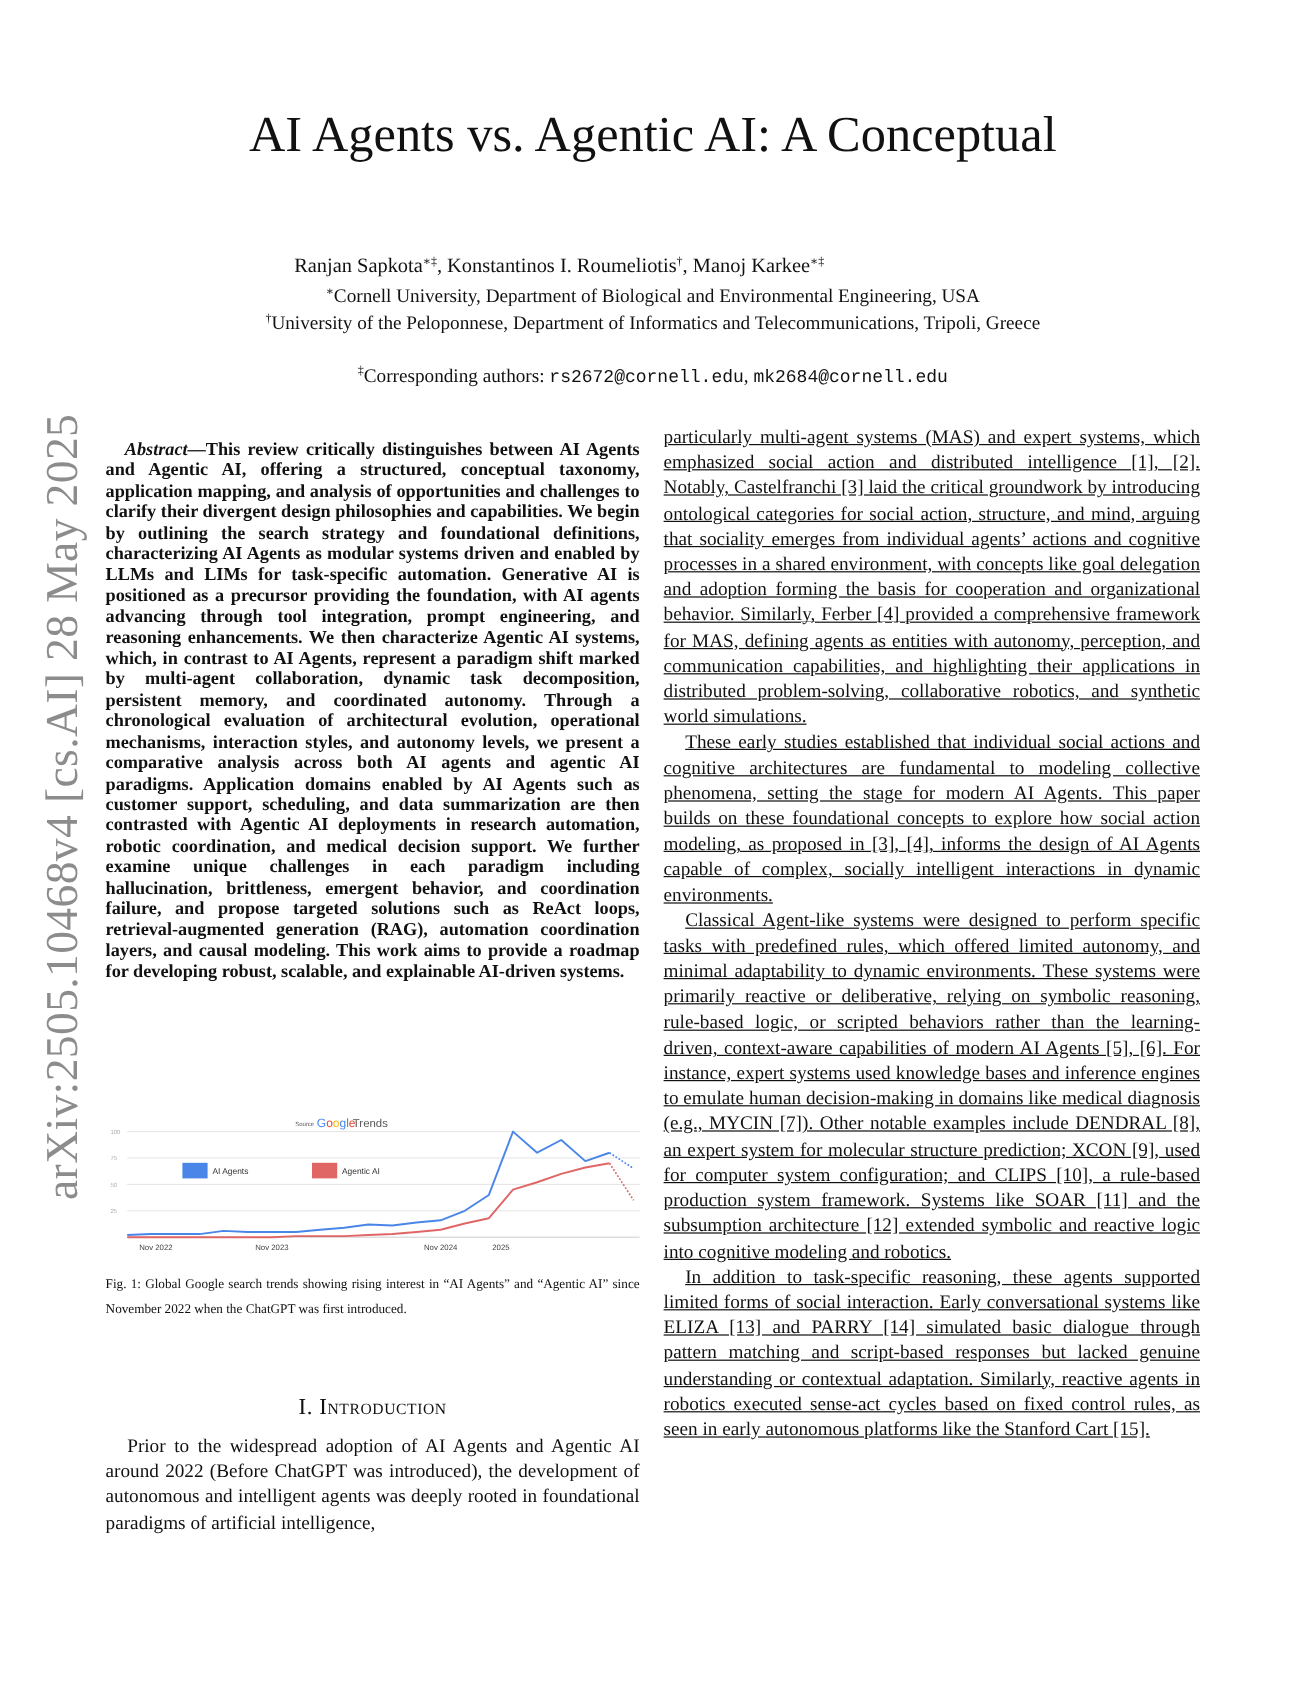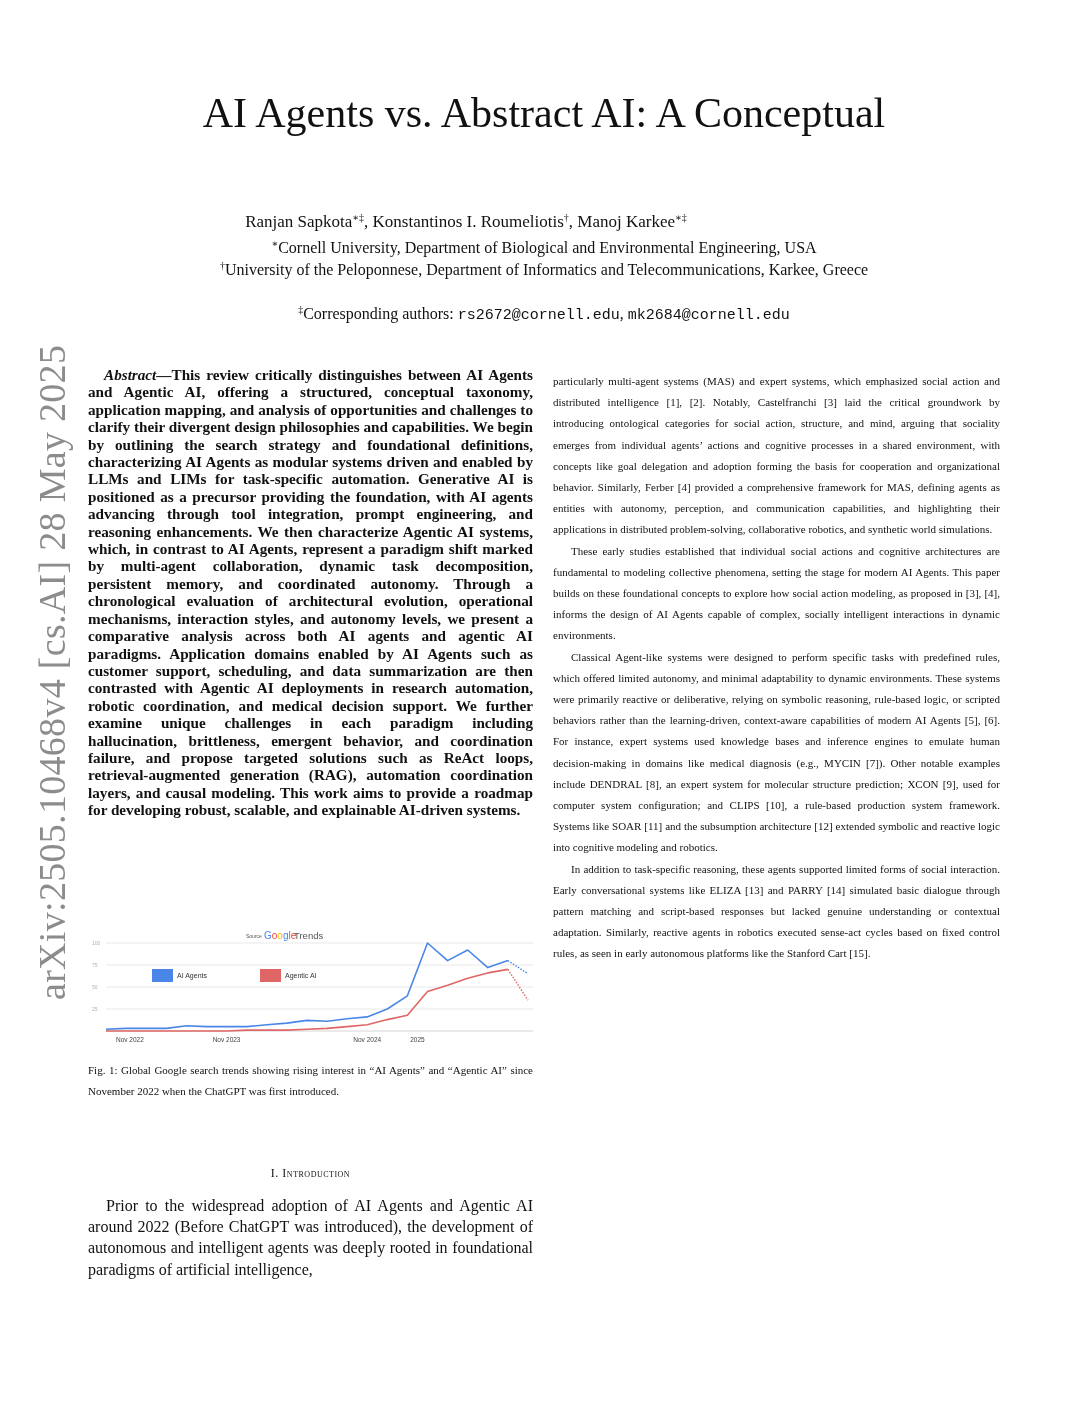--- a/index.html
+++ b/index.html
@@ -20,47 +20,47 @@
   .col { position: absolute; text-align: justify; }
   .left { left: 88px; width: 445px; }
   .right { left: 553px; width: 447px; }
   .abstract { top: 366px; font-size: 15.2px; line-height: 17.4px; font-weight: bold; }
   .abstract p { margin: 0; text-indent: 16px; }
   .abstract em { font-weight: bold; font-style: italic; }
   .index-terms { margin: 0; text-indent: 16px; }
   .figure { position: absolute; left: 88px; top: 925px; width: 450px; height: 125px; }
   .caption { position: absolute; left: 88px; top: 1060px; width: 445px; font-size: 11px; line-height: 21px; text-align: justify; }
   .section-heading { position: absolute; left: 88px; width: 445px; top: 1163px; text-align: center;
-                     font-size: 12px; line-height: 20px; font-variant: small-caps; letter-spacing: 0.5px; }
+                     font-size: 19px; line-height: 20px; font-variant: small-caps; letter-spacing: 0.5px; }
   .intro { top: 1195px; font-size: 16px; line-height: 21.2px; }
   .intro p, .rbody p { margin: 0; text-indent: 18px; }
-  .rbody { top: 371px; font-size: 11px; line-height: 21.2px; }
+  .rbody { top: 354px; font-size: 16px; line-height: 21.2px; text-decoration: underline; }
   .rbody p.cont { text-indent: 0; }
   .chart-text { font-family: "Liberation Sans", "DejaVu Sans", sans-serif; }
 </style>
 </head>
 <body>
 
 <div class="arxiv">arXiv:2505.10468v4  [cs.AI]  28 May 2025</div>
 
 <h1 class="title">
-  <span>AI Agents vs. Abstract AI: A Conceptual</span><br>
+  <span>AI Agents vs. Agentic AI: A Conceptual</span><br>
 </h1>
 
 <div class="authors">
   <span>Ranjan Sapkota</span><sup>∗‡</sup>,
   <span>Konstantinos I. Roumeliotis</span><sup>†</sup>,
   <span>Manoj Karkee</span><sup>∗‡</sup>
 </div>
 
 <div class="affil affil1">
   <sup>∗</sup><span>Cornell University, Department of Biological and Environmental Engineering, USA</span>
 </div>
 <div class="affil affil2">
-  <sup>†</sup><span>University of the Peloponnese, Department of Informatics and Telecommunications, Karkee, Greece</span>
+  <sup>†</sup><span>University of the Peloponnese, Department of Informatics and Telecommunications, Tripoli, Greece</span>
 </div>
 
 <div class="corr">
   <sup>‡</sup><span>Corresponding authors: </span><span class="mono">rs2672@cornell.edu</span><span>, </span><span class="mono">mk2684@cornell.edu</span>
 </div>
 
 <div class="col left abstract">
   <p><em>Abstract</em><span>—</span><span>This review critically distinguishes between AI Agents and Agentic AI, offering a structured, conceptual taxonomy, application mapping, and analysis of opportunities and challenges to clarify their divergent design philosophies and capabilities. We begin by outlining the search strategy and foundational definitions, characterizing AI Agents as modular systems driven and enabled by LLMs and LIMs for task-specific automation. Generative AI is positioned as a precursor providing the foundation, with AI agents advancing through tool integration, prompt engineering, and reasoning enhancements. We then characterize Agentic AI systems, which, in contrast to AI Agents, represent a paradigm shift marked by multi-agent collaboration, dynamic task decomposition, persistent memory, and coordinated autonomy. Through a chronological evaluation of architectural evolution, operational mechanisms, interaction styles, and autonomy levels, we present a comparative analysis across both AI agents and agentic AI paradigms. Application domains enabled by AI Agents such as customer support, scheduling, and data summarization are then contrasted with Agentic AI deployments in research automation, robotic coordination, and medical decision support. We further examine unique challenges in each paradigm including hallucination, brittleness, emergent behavior, and coordination failure, and propose targeted solutions such as ReAct loops, retrieval-augmented generation (RAG), automation coordination layers, and causal modeling. This work aims to provide a roadmap for developing robust, scalable, and explainable AI-driven systems.</span></p>
 </div>
 

